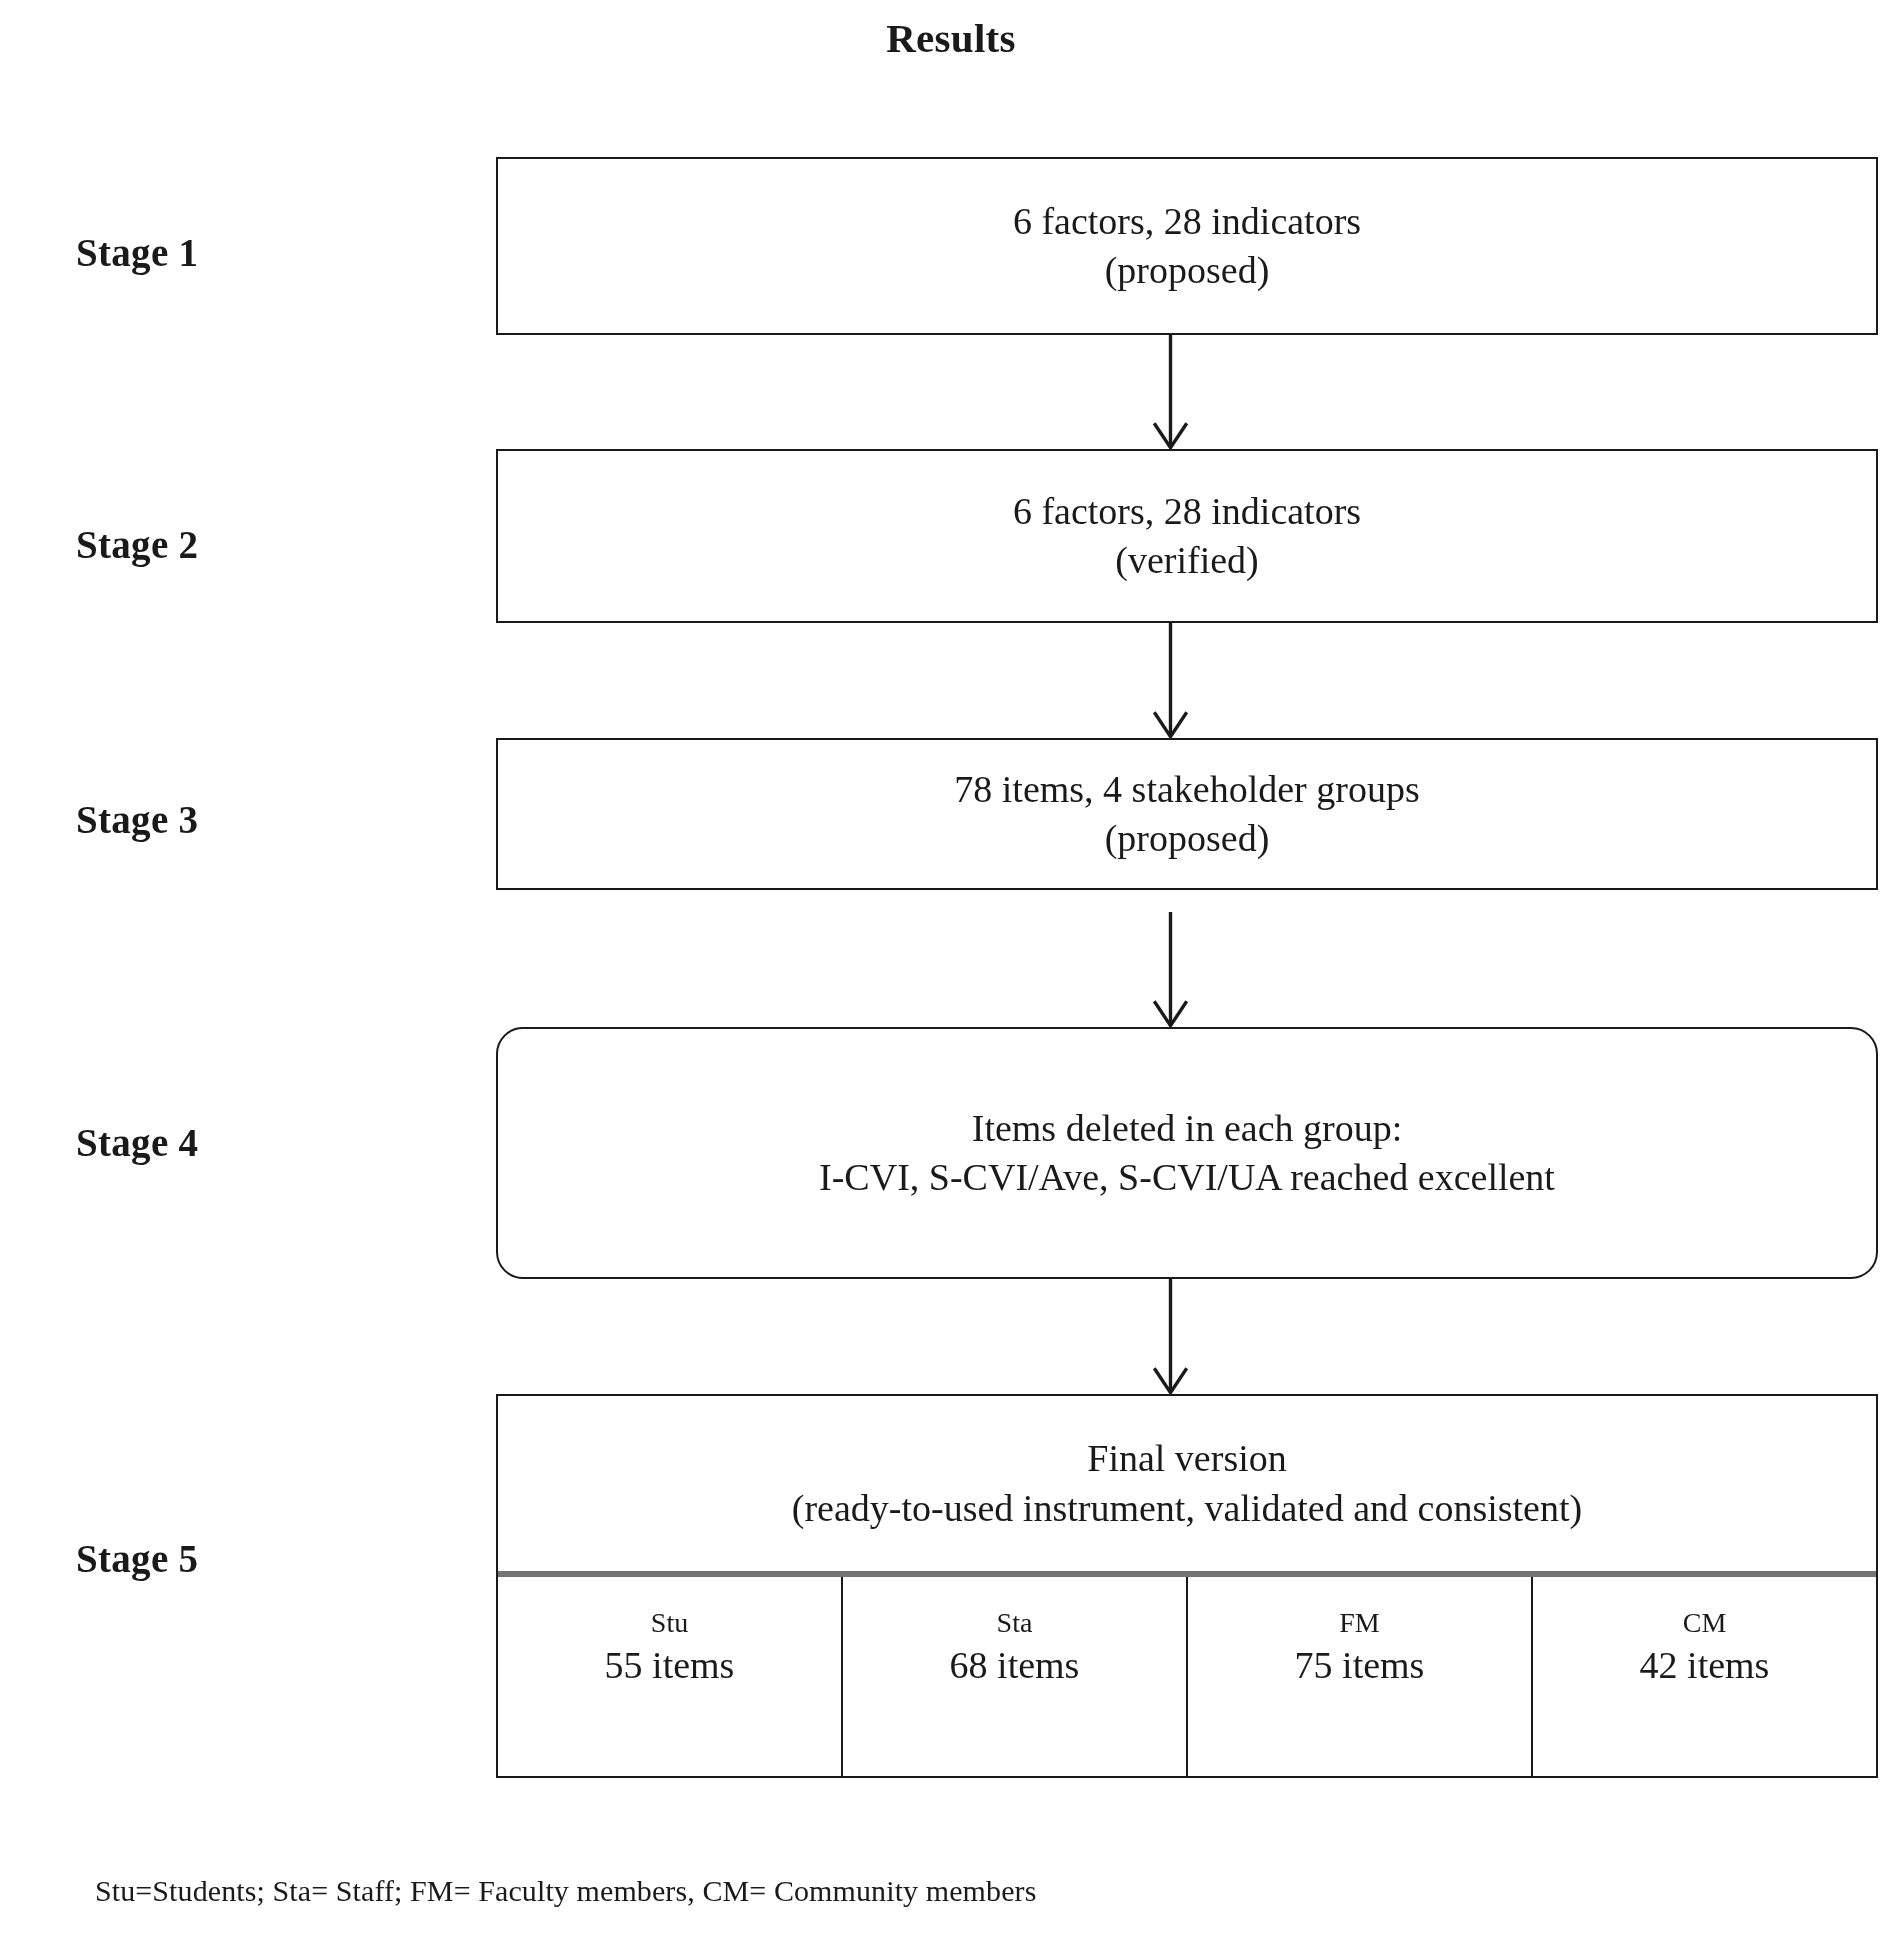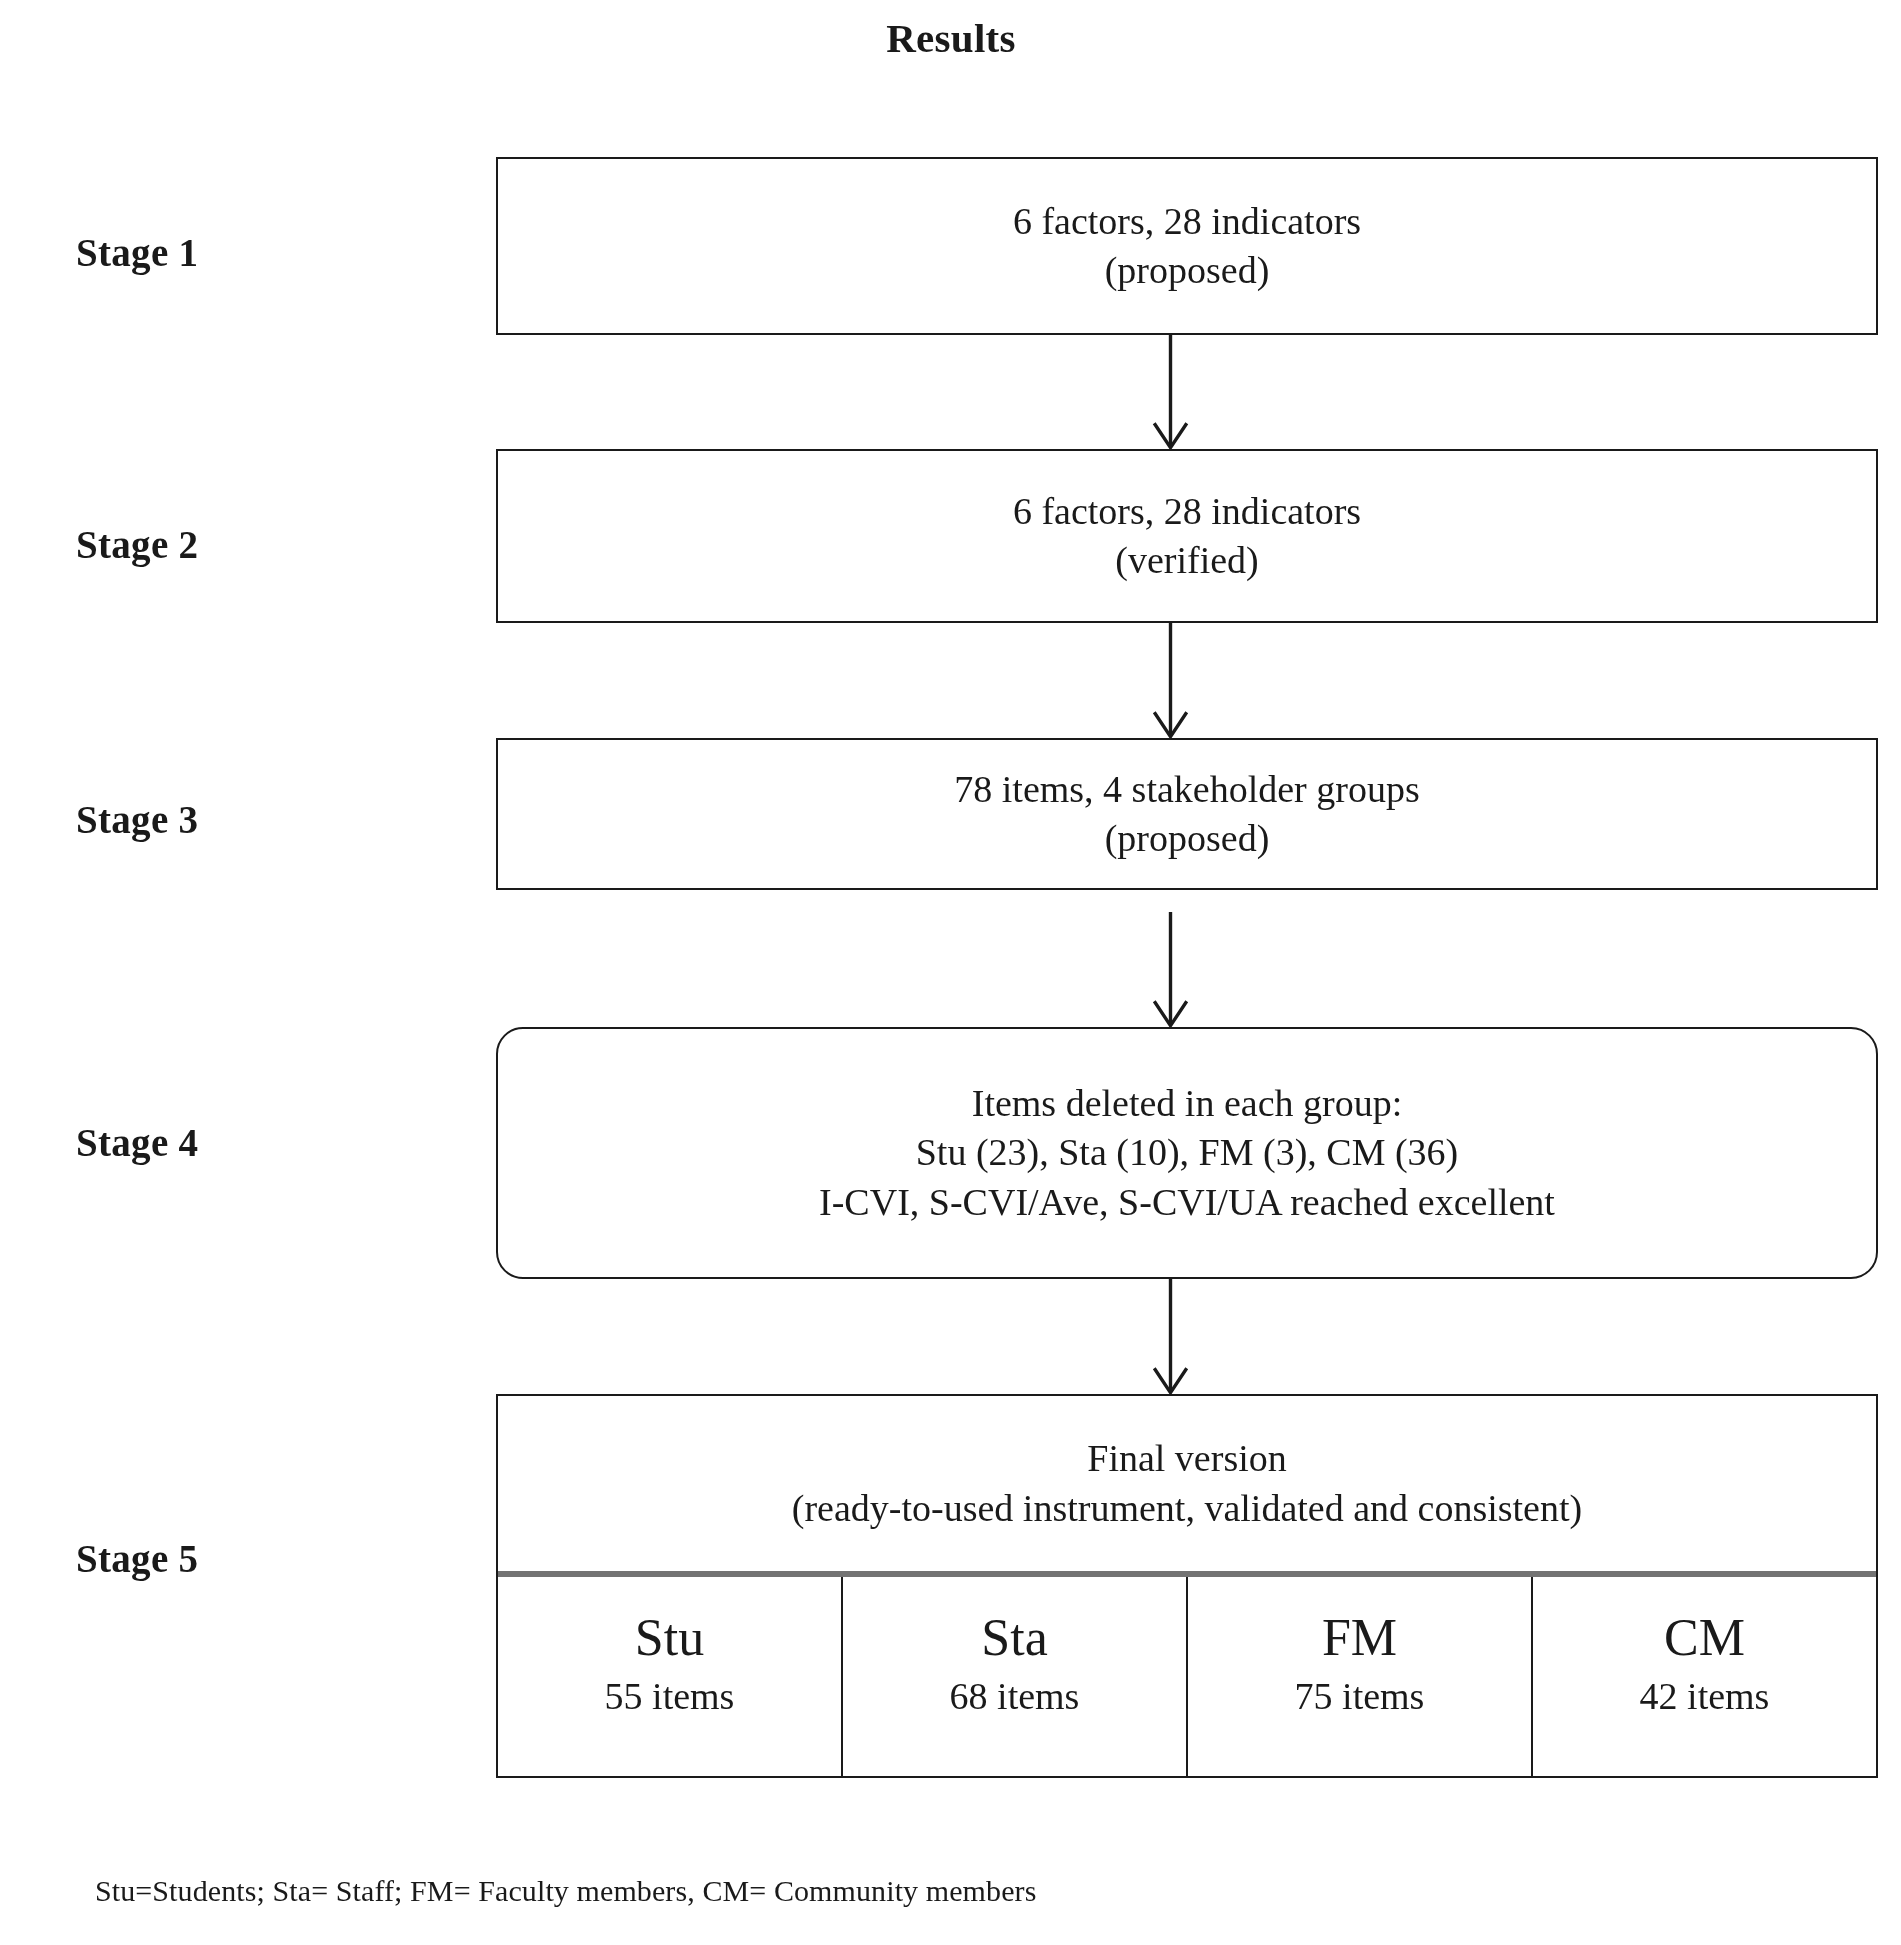--- a/index.html
+++ b/index.html
@@ -100,21 +100,21 @@
     flex: 1;
     box-sizing: border-box;
     border-right: 2px solid #1a1a1a;
     display: flex;
     flex-direction: column;
     align-items: center;
     justify-content: flex-start;
     padding-top: 28px;
   }
   .table-cell:last-child { border-right: none; }
-  .cell-name  { font-size: 52px; line-height: 1.28; font-family: Liberation Serif, serif; }
+  .cell-name  { font-size: 28px; line-height: 1.28; font-family: Liberation Serif, serif; }
   .cell-count { font-size: 38px; line-height: 1.28; }
 
   
   .flow-arrow {
     position: absolute;
     left: 1142px;
     width: 57px;
   }
   #arrow-1 { top: 335px;  height: 114px; }
   #arrow-2 { top: 623px;  height: 115px; }
@@ -173,21 +173,20 @@
 
 <div class="flow-arrow" id="arrow-3">
   <svg width="57" height="115" viewBox="0 0 84 170" xmlns="http://www.w3.org/2000/svg" aria-hidden="true">
     <line x1="42" y1="0" x2="42" y2="166" stroke="#1a1a1a" stroke-width="5"></line>
     <polyline points="18,132 42,168 66,132" fill="none" stroke="#1a1a1a" stroke-width="5"></polyline>
   </svg>
 </div>
 
 <div class="flow-box" id="flow-box-4">
   <div class="box-line">Items deleted in each group:</div>
-  <div class="box-line">Stu (23), Sta (10), FM (3), CM (36)</div>
   <div class="box-line">I-CVI, S-CVI/Ave, S-CVI/UA reached excellent</div>
 </div>
 
 <div class="flow-arrow" id="arrow-4">
   <svg width="57" height="115" viewBox="0 0 84 170" xmlns="http://www.w3.org/2000/svg" aria-hidden="true">
     <line x1="42" y1="0" x2="42" y2="166" stroke="#1a1a1a" stroke-width="5"></line>
     <polyline points="18,132 42,168 66,132" fill="none" stroke="#1a1a1a" stroke-width="5"></polyline>
   </svg>
 </div>
 

